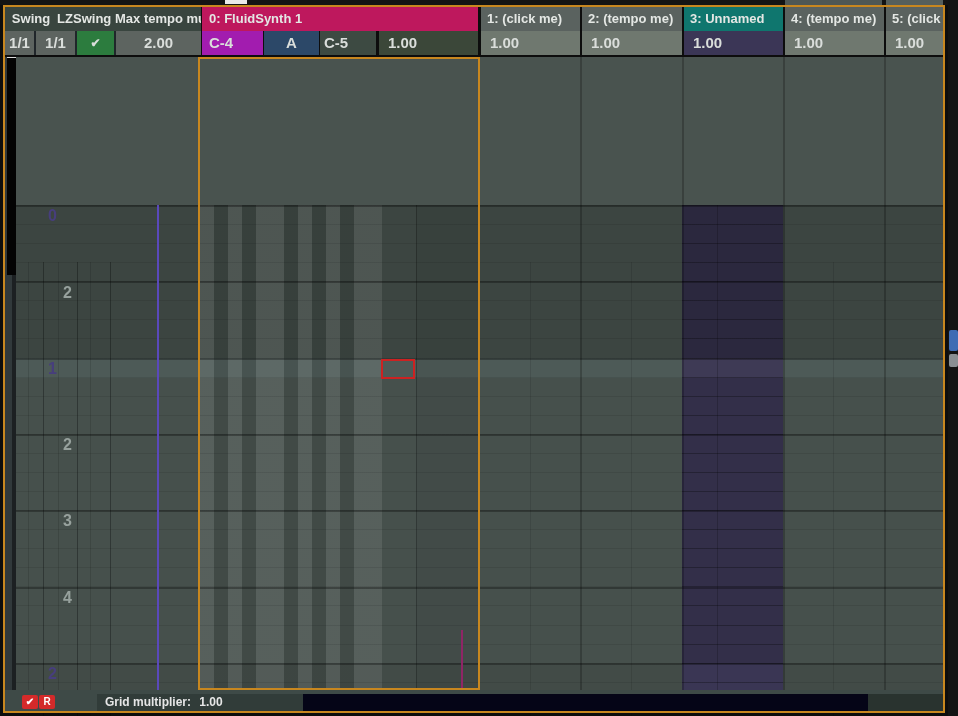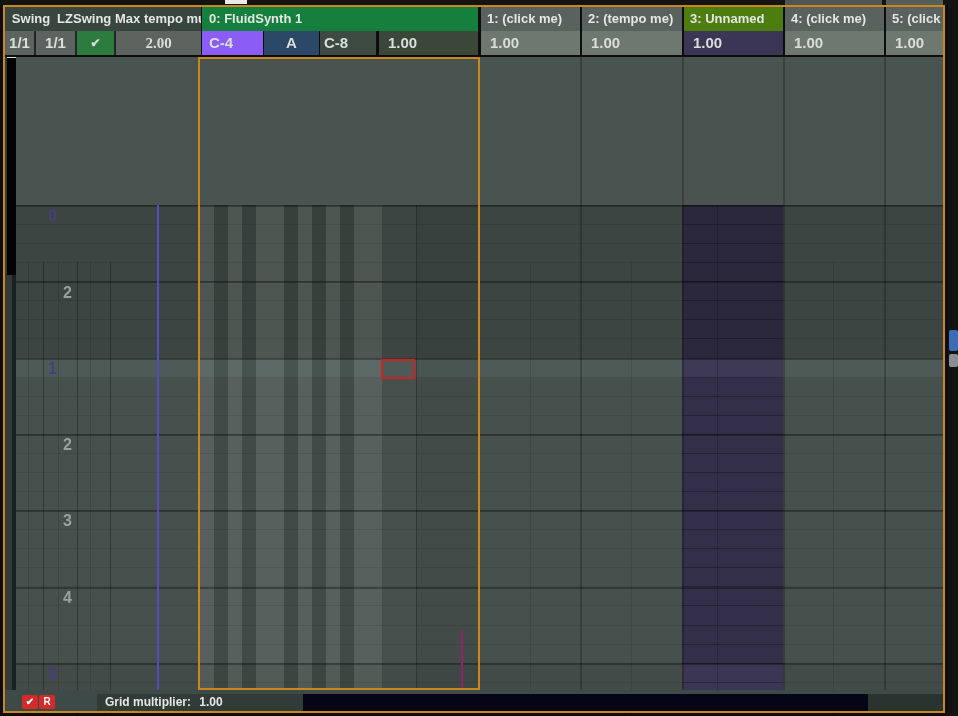--- a/index.html
+++ b/index.html
@@ -28,39 +28,39 @@
     <span class="hdrlbl" style="left:6px;width:40px;text-align:center;">Swing</span>
     <span class="hdrlbl" style="left:44px;width:32px;text-align:center;">LZ</span>
     <span class="hdrlbl" style="left:68px;width:42px;">Swing</span>
     <span class="hdrlbl" style="left:110px;width:86px;">Max tempo mu</span>
   </div>
 
   <div class="abs" style="left:5px;top:31px;width:196px;height:24px;background:#20262a;">
     <div class="cell" style="left:0;width:29px;background:#5d6460;text-align:center;">1/1</div>
     <div class="cell" style="left:31px;width:39px;background:#5d6460;text-align:center;">1/1</div>
     <div class="cell" style="left:72px;width:37px;background:#2c7c3e;text-align:center;font-size:12px;">✔</div>
-    <div class="cell" style="left:111px;width:85px;background:#5d6460;text-align:center;font-family:Liberation Serif, serif;">2.00</div>
+    <div class="cell" style="left:111px;width:85px;background:#5d6460;text-align:center;">2.00</div>
   </div>
 
-  <div class="hdrlbl" style="left:202px;top:7px;width:276px;height:24px;background:#15803d;padding-left:7px;">0: FluidSynth 1</div>
-  <div class="cell" style="left:202px;top:31px;width:61px;background:#8b5cf6;padding-left:7px;">C-4</div>
+  <div class="hdrlbl" style="left:202px;top:7px;width:276px;height:24px;background:#be185d;padding-left:7px;">0: FluidSynth 1</div>
+  <div class="cell" style="left:202px;top:31px;width:61px;background:#a21caf;padding-left:7px;">C-4</div>
   <div class="cell" style="left:264px;top:31px;width:55px;background:#2c4868;text-align:center;">A</div>
-  <div class="cell" style="left:320px;top:31px;width:56px;background:#3d4a42;padding-left:4px;">C-8</div>
+  <div class="cell" style="left:320px;top:31px;width:56px;background:#3d4a42;padding-left:4px;">C-5</div>
   <div class="cell" style="left:379px;top:31px;width:99px;background:#3b4739;padding-left:9px;">1.00</div>
 
   <div class="hdrlbl" style="left:481px;top:7px;width:99px;height:24px;background:#5a625f;padding-left:6px;">1: (click me)</div>
   <div class="cell" style="left:481px;top:31px;width:99px;background:#6f786f;padding-left:9px;">1.00</div>
 
   <div class="hdrlbl" style="left:582px;top:7px;width:100px;height:24px;background:#5a625f;padding-left:6px;">2: (tempo me)</div>
   <div class="cell" style="left:582px;top:31px;width:100px;background:#6f786f;padding-left:9px;">1.00</div>
 
-  <div class="hdrlbl" style="left:684px;top:7px;width:99px;height:24px;background:#4d7c0f;padding-left:6px;">3: Unnamed</div>
+  <div class="hdrlbl" style="left:684px;top:7px;width:99px;height:24px;background:#0f766e;padding-left:6px;">3: Unnamed</div>
   <div class="cell" style="left:684px;top:31px;width:99px;background:#3b3656;padding-left:9px;">1.00</div>
 
-  <div class="hdrlbl" style="left:785px;top:7px;width:99px;height:24px;background:#5a625f;padding-left:6px;">4: (click me)</div>
+  <div class="hdrlbl" style="left:785px;top:7px;width:99px;height:24px;background:#5a625f;padding-left:6px;">4: (tempo me)</div>
   <div class="cell" style="left:785px;top:31px;width:99px;background:#6f786f;padding-left:9px;">1.00</div>
 
   <div class="hdrlbl" style="left:886px;top:7px;width:57px;height:24px;background:#5a625f;padding-left:6px;">5: (click me)</div>
   <div class="cell" style="left:886px;top:31px;width:57px;background:#6f786f;padding-left:9px;">1.00</div>
 
   <div class="abs" style="left:5px;top:57px;width:938px;height:633px;background:#31393b;">
 
     <div class="abs" style="left:7px;top:0;width:9px;height:633px;background:#1c2022;"></div>
     <div class="abs" style="left:2px;top:0;width:9px;height:218px;background:#030303;box-shadow:inset 0 1px 0 #dcdcdc;"></div>
 

